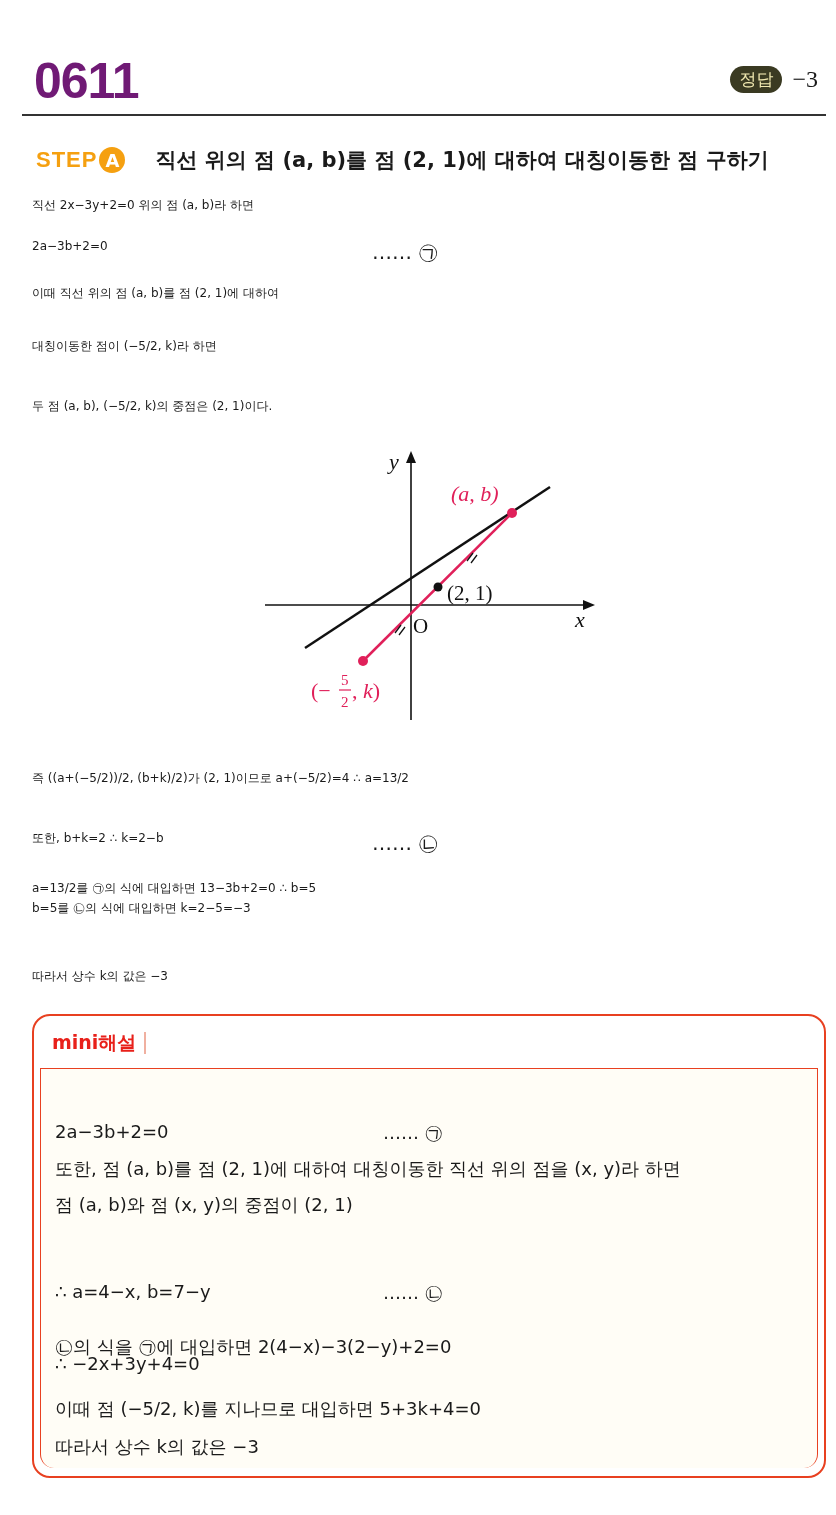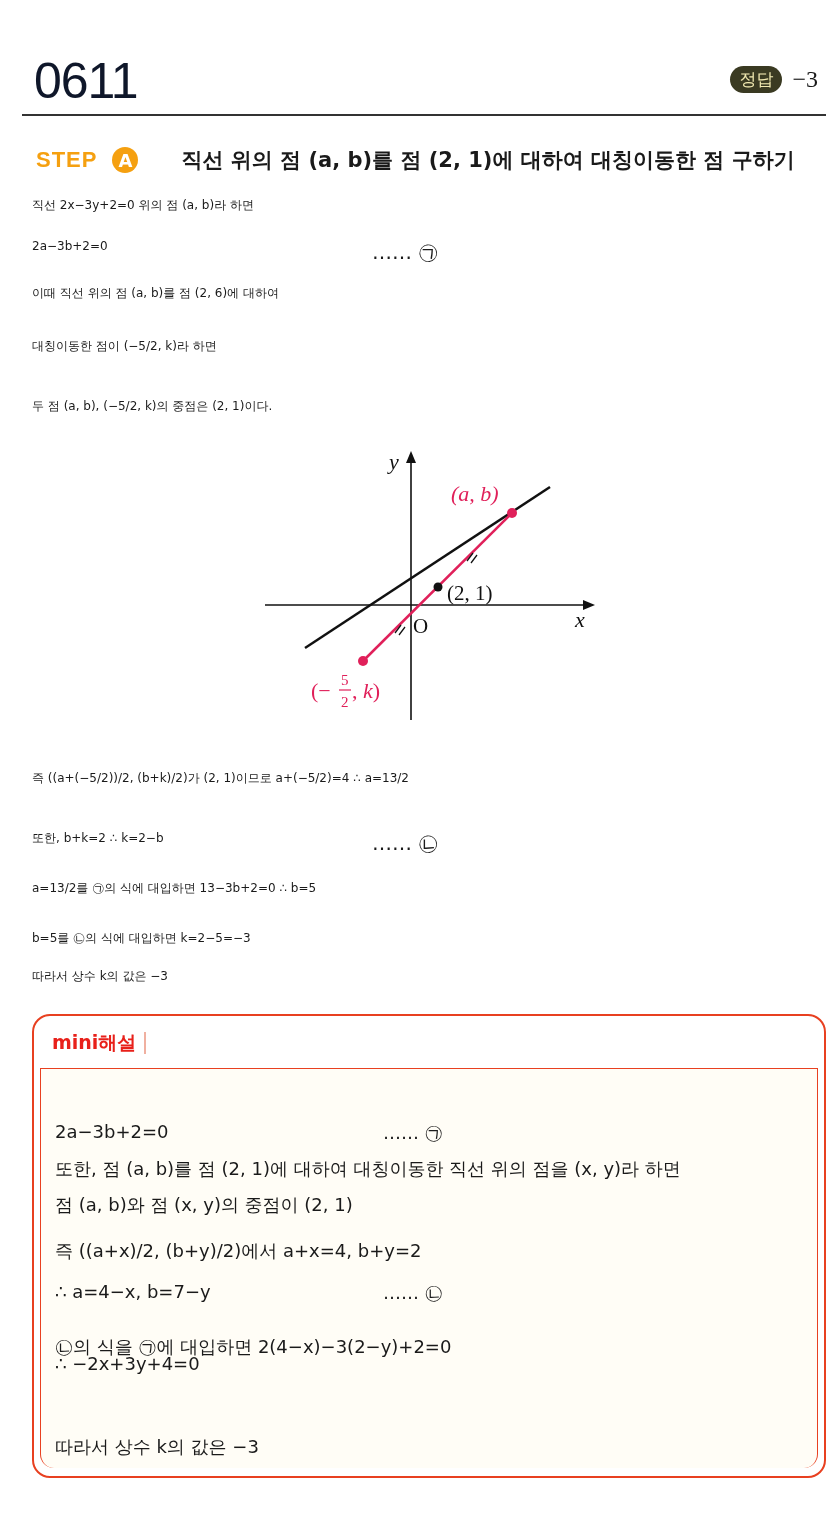--- a/index.html
+++ b/index.html
@@ -1,26 +1,26 @@
 <!DOCTYPE html>
 <html><head>
 <meta charset="utf-8">
 <style>
   html, body { margin: 0; padding: 0; background: #ffffff; }
   body { width: 836px; height: 1515px; position: relative; overflow: hidden;
          font-family: "DejaVu Sans", "Liberation Sans", sans-serif; color: #1a1a1a; }
 
-  .prob-num { position: absolute; left: 34px; top: 52px; font-size: 50px; font-weight: normal;
-              color: #0f172a; letter-spacing: -1px; font-family: "Liberation Sans", sans-serif; }
+  .prob-num { position: absolute; left: 34px; top: 52px; font-size: 50px; font-weight: bold;
+              color: #701a75; letter-spacing: -1px; font-family: "Liberation Sans", sans-serif; }
   .answer { position: absolute; right: 18px; top: 66px; display: flex; align-items: center; gap: 10px; }
   .answer-badge { background: #3a3a22; color: #f0e8b0; font-size: 17px; padding: 2px 9px; border-radius: 14px; font-weight: normal; }
   .answer-val { font-size: 24px; font-family: "Liberation Serif", serif; }
   .top-rule { position: absolute; left: 22px; right: 10px; top: 114px; height: 2px; background: #333; }
 
-  .step { position: absolute; left: 36px; top: 146px; display: flex; align-items: center; gap: 23px; }
+  .step { position: absolute; left: 36px; top: 146px; display: flex; align-items: center; gap: 10px; }
   .step-word { color: #f5a010; font-size: 22px; font-weight: bold; font-family: "Liberation Sans", sans-serif; letter-spacing: 1px; }
   .step-circle { width: 26px; height: 26px; border-radius: 50%; background: #f5a010; color: #fff; font-weight: bold;
                  font-size: 18px; display: flex; align-items: center; justify-content: center; margin-left: -8px; }
   .step-title { font-size: 21px; font-weight: bold; margin-left: 20px; }
 
   .line { position: absolute; left: 32px; font-size: 12px; white-space: nowrap; }
   .marker { position: absolute; font-size: 20px; }
 
   .graph { position: absolute; left: 255px; top: 445px; }
 
@@ -44,21 +44,21 @@
 
 <div class="step">
   <span class="step-word">STEP</span>
   <span class="step-circle">A</span>
   <span class="step-title">직선 위의 점 (a, b)를 점 (2, 1)에 대하여 대칭이동한 점 구하기</span>
 </div>
 
 <div class="line" style="top:197px">직선 2x−3y+2=0 위의 점 (a, b)라 하면</div>
 <div class="line" style="top:239px">2a−3b+2=0</div>
 <div class="marker" style="left:372px;top:239px">…… ㉠</div>
-<div class="line" style="top:285px">이때 직선 위의 점 (a, b)를 점 (2, 6)에 대하여</div>
+<div class="line" style="top:285px">이때 직선 위의 점 (a, b)를 점 (2, 1)에 대하여</div>
 <div class="line" style="top:338px">대칭이동한 점이 (−5/2, k)라 하면</div>
 <div class="line" style="top:398px">두 점 (a, b), (−5/2, k)의 중점은 (2, 1)이다.</div>
 
 <svg class="graph" width="350" height="280" viewBox="0 0 350 280">
   <line x1="10" y1="160" x2="335" y2="160" stroke="#111" stroke-width="1.6"></line>
   <polygon points="340,160 328,155 328,165" fill="#111"></polygon>
   <line x1="156" y1="275" x2="156" y2="12" stroke="#111" stroke-width="1.6"></line>
   <polygon points="156,6 151,18 161,18" fill="#111"></polygon>
   <line x1="50" y1="203" x2="295" y2="42" stroke="#111" stroke-width="2.5"></line>
   <line x1="108" y1="216" x2="257" y2="68" stroke="#e0205a" stroke-width="2.5"></line>
@@ -78,33 +78,33 @@
   <text x="86" y="240" font-size="15" fill="#e0205a" font-family="Liberation Serif, serif">5</text>
   <line x1="84" y1="245" x2="96" y2="245" stroke="#e0205a" stroke-width="1.2"></line>
   <text x="86" y="262" font-size="15" fill="#e0205a" font-family="Liberation Serif, serif">2</text>
   <text x="97" y="253" font-size="22" fill="#e0205a" font-family="Liberation Serif, serif">, <tspan font-style="italic">k</tspan>)</text>
 </svg>
 
 <div class="line" style="top:770px">즉 ((a+(−5/2))/2, (b+k)/2)가 (2, 1)이므로 a+(−5/2)=4  ∴ a=13/2</div>
 <div class="line" style="top:830px">또한, b+k=2  ∴ k=2−b</div>
 <div class="marker" style="left:372px;top:830px">…… ㉡</div>
 <div class="line" style="top:880px">a=13/2를 ㉠의 식에 대입하면 13−3b+2=0  ∴ b=5</div>
-<div class="line" style="top:930px">b=5를 ㉡의 식에 대입하면 k=2−5=−3</div>
+<div class="line" style="top:900px">b=5를 ㉡의 식에 대입하면 k=2−5=−3</div>
 <div class="line" style="top:968px">따라서 상수 k의 값은 −3</div>
 
 <div class="mini">
   <div class="mini-head">
     <span class="mini-label">mini해설</span>
     <span class="mini-sep"></span>
   </div>
   <div class="mini-body">
     <div class="mline" style="top:52px">2a−3b+2=0</div>
     <div class="mline" style="left:342px;top:52px">…… ㉠</div>
     <div class="mline" style="top:88px">또한, 점 (a, b)를 점 (2, 1)에 대하여 대칭이동한 직선 위의 점을 (x, y)라 하면</div>
     <div class="mline" style="top:124px">점 (a, b)와 점 (x, y)의 중점이 (2, 1)</div>
-    <div class="mline" style="top:170px">즉 ((a+x)/2, (b+y)/2)에서 a+x=4, b+y=2</div>
     <div class="mline" style="top:212px">∴ a=4−x, b=7−y</div>
     <div class="mline" style="left:342px;top:212px">…… ㉡</div>
     <div class="mline" style="top:266px">㉡의 식을 ㉠에 대입하면 2(4−x)−3(2−y)+2=0</div>
     <div class="mline" style="top:284px">∴ −2x+3y+4=0</div>
+    <div class="mline" style="top:328px">이때 점 (−5/2, k)를 지나므로 대입하면 5+3k+4=0</div>
     <div class="mline" style="top:366px">따라서 상수 k의 값은 −3</div>
   </div>
 </div>
 
 </body></html>

